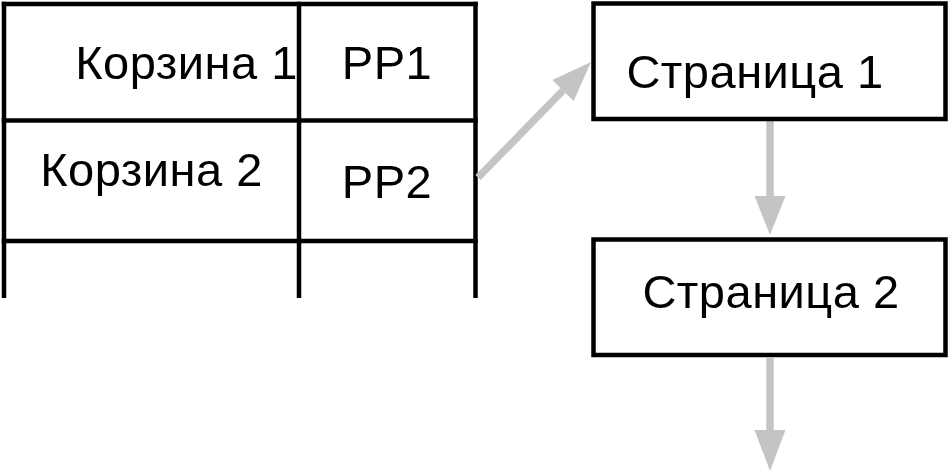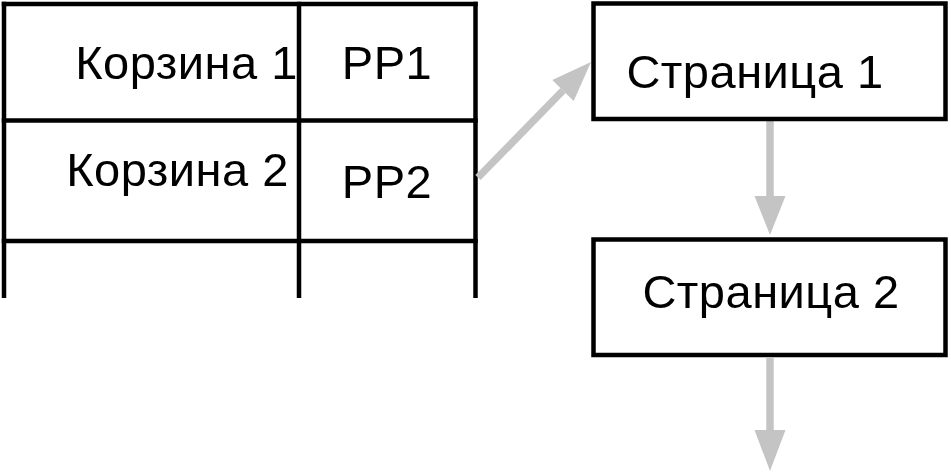--- a/index.html
+++ b/index.html
@@ -58,21 +58,21 @@
     <rect x="593.5" y="3.5" width="352" height="115.5" fill="#ffffff" stroke="#000000" stroke-width="4.5"></rect>
     <rect x="593.5" y="239.5" width="352" height="115.5" fill="#ffffff" stroke="#000000" stroke-width="4.5"></rect>
   </svg>
 
   <div class="label" style="left:6px;   top:6px;   width:291px; height:113px;padding-left:35px;">
     <span>Корзина 1</span>
   </div>
   <div class="label" style="left:301px; top:6px;   width:172px; height:113px;">
     <span>PP1</span>
   </div>
-  <div class="label" style="left:6px;   top:123px; width:291px; height:92px;padding-left:26px;">
+  <div class="label" style="left:6px;   top:123px; width:291px; height:92px;">
     <span>Корзина 2</span>
   </div>
   <div class="label" style="left:301px; top:123px; width:172px; height:116px;align-items:center;">
     <span>PP2</span>
   </div>
 
   <div class="label" style="left:580px; top:6px;   width:350px; height:130px;">
     <span>Страница 1</span>
   </div>
   <div class="label" style="left:596px; top:242px; width:350px; height:98px;">

